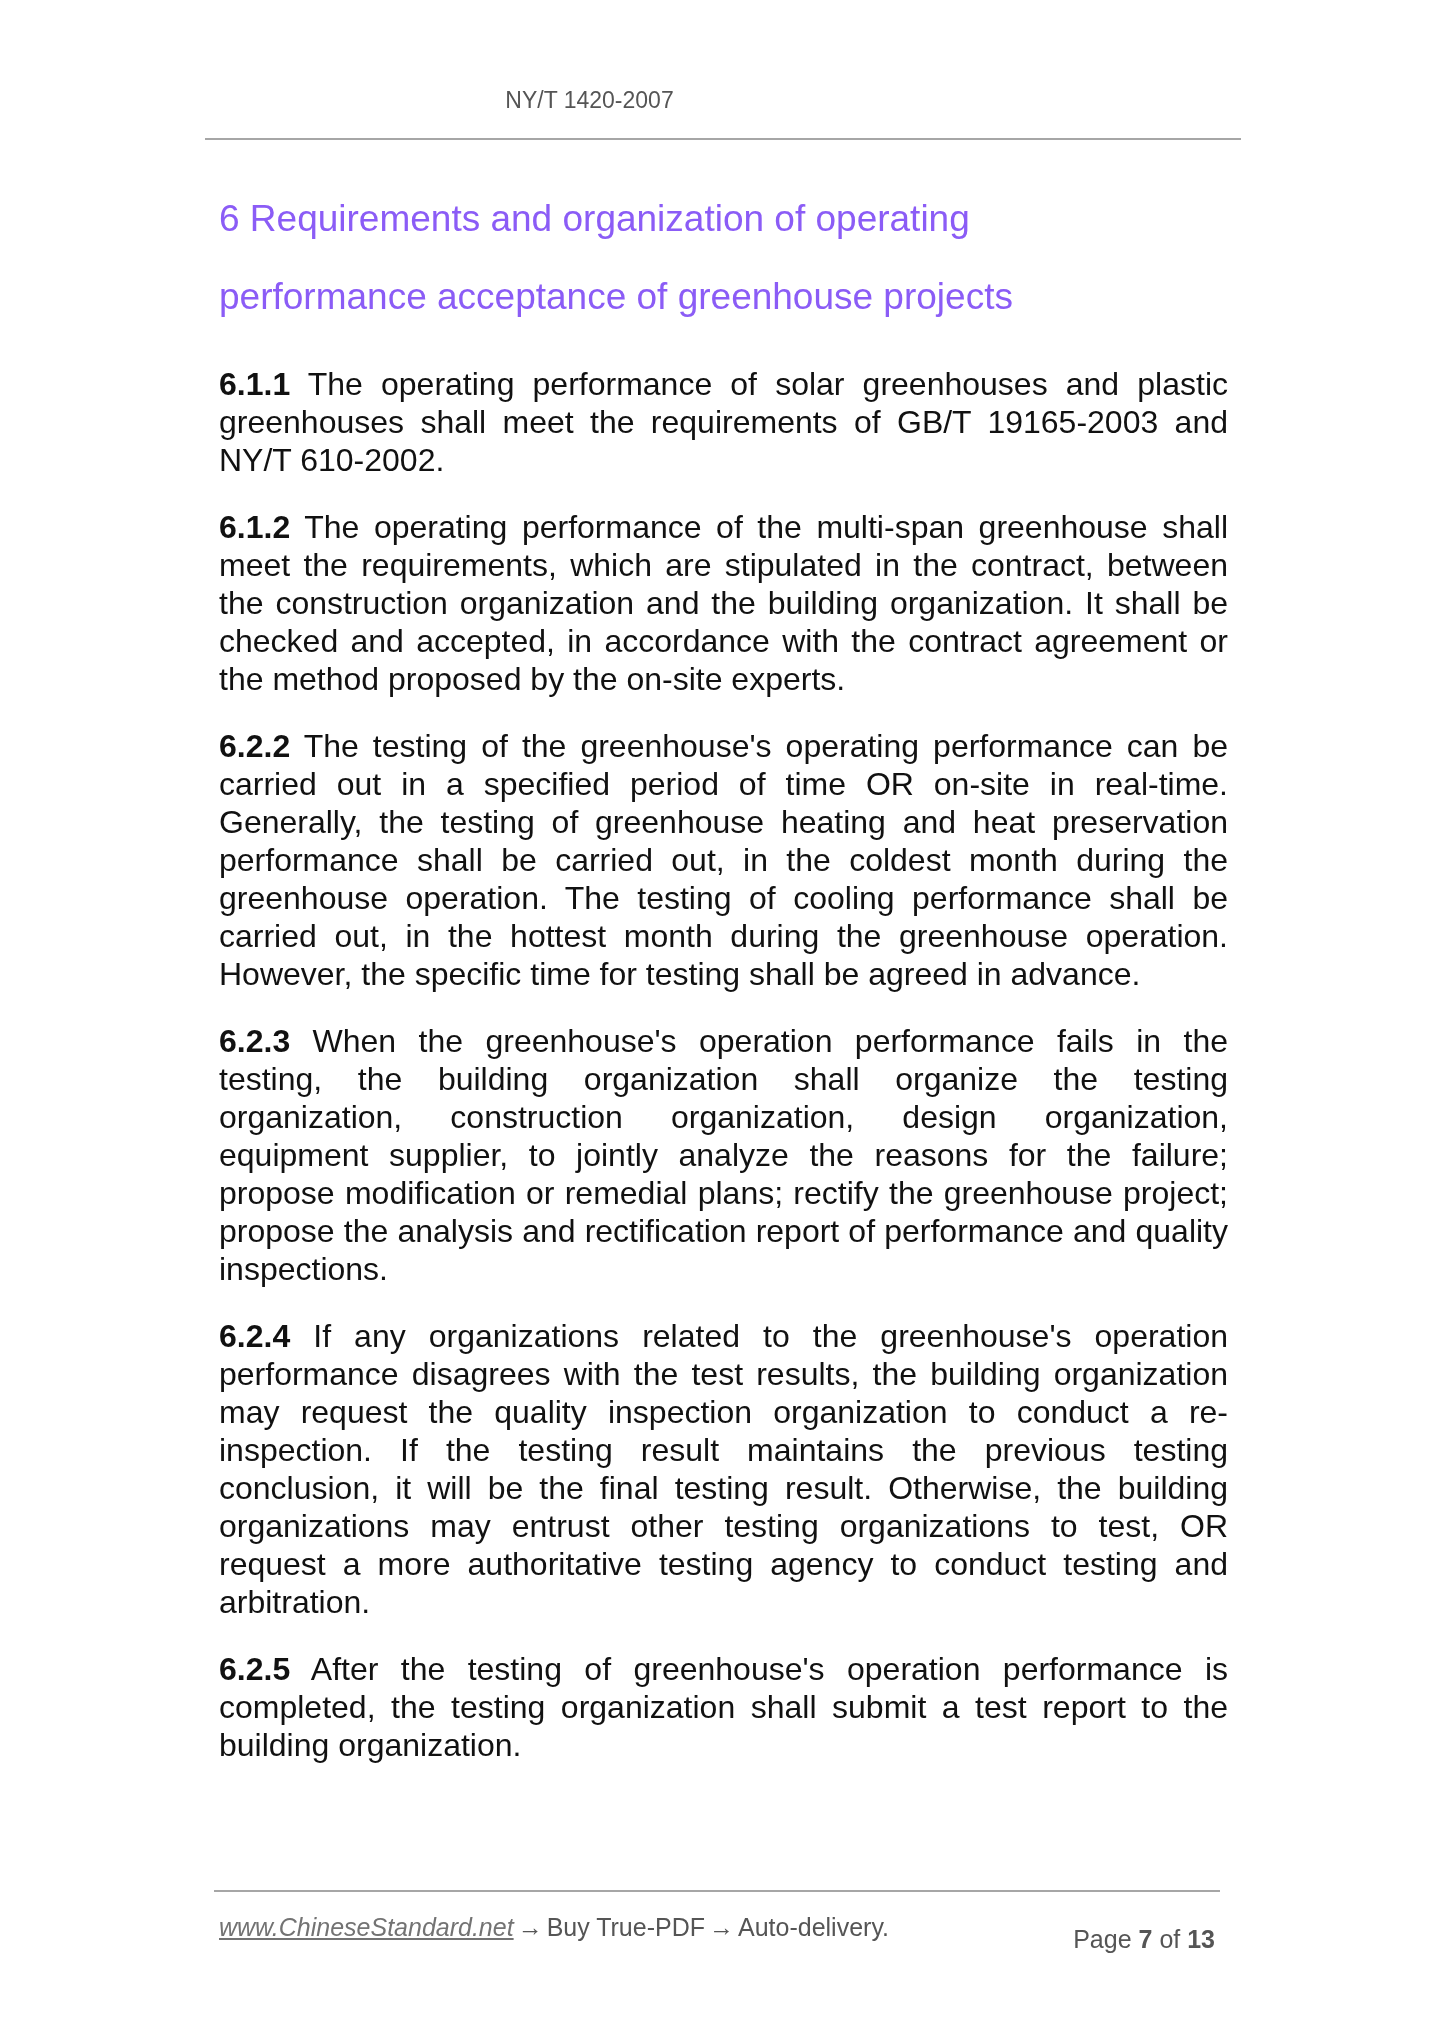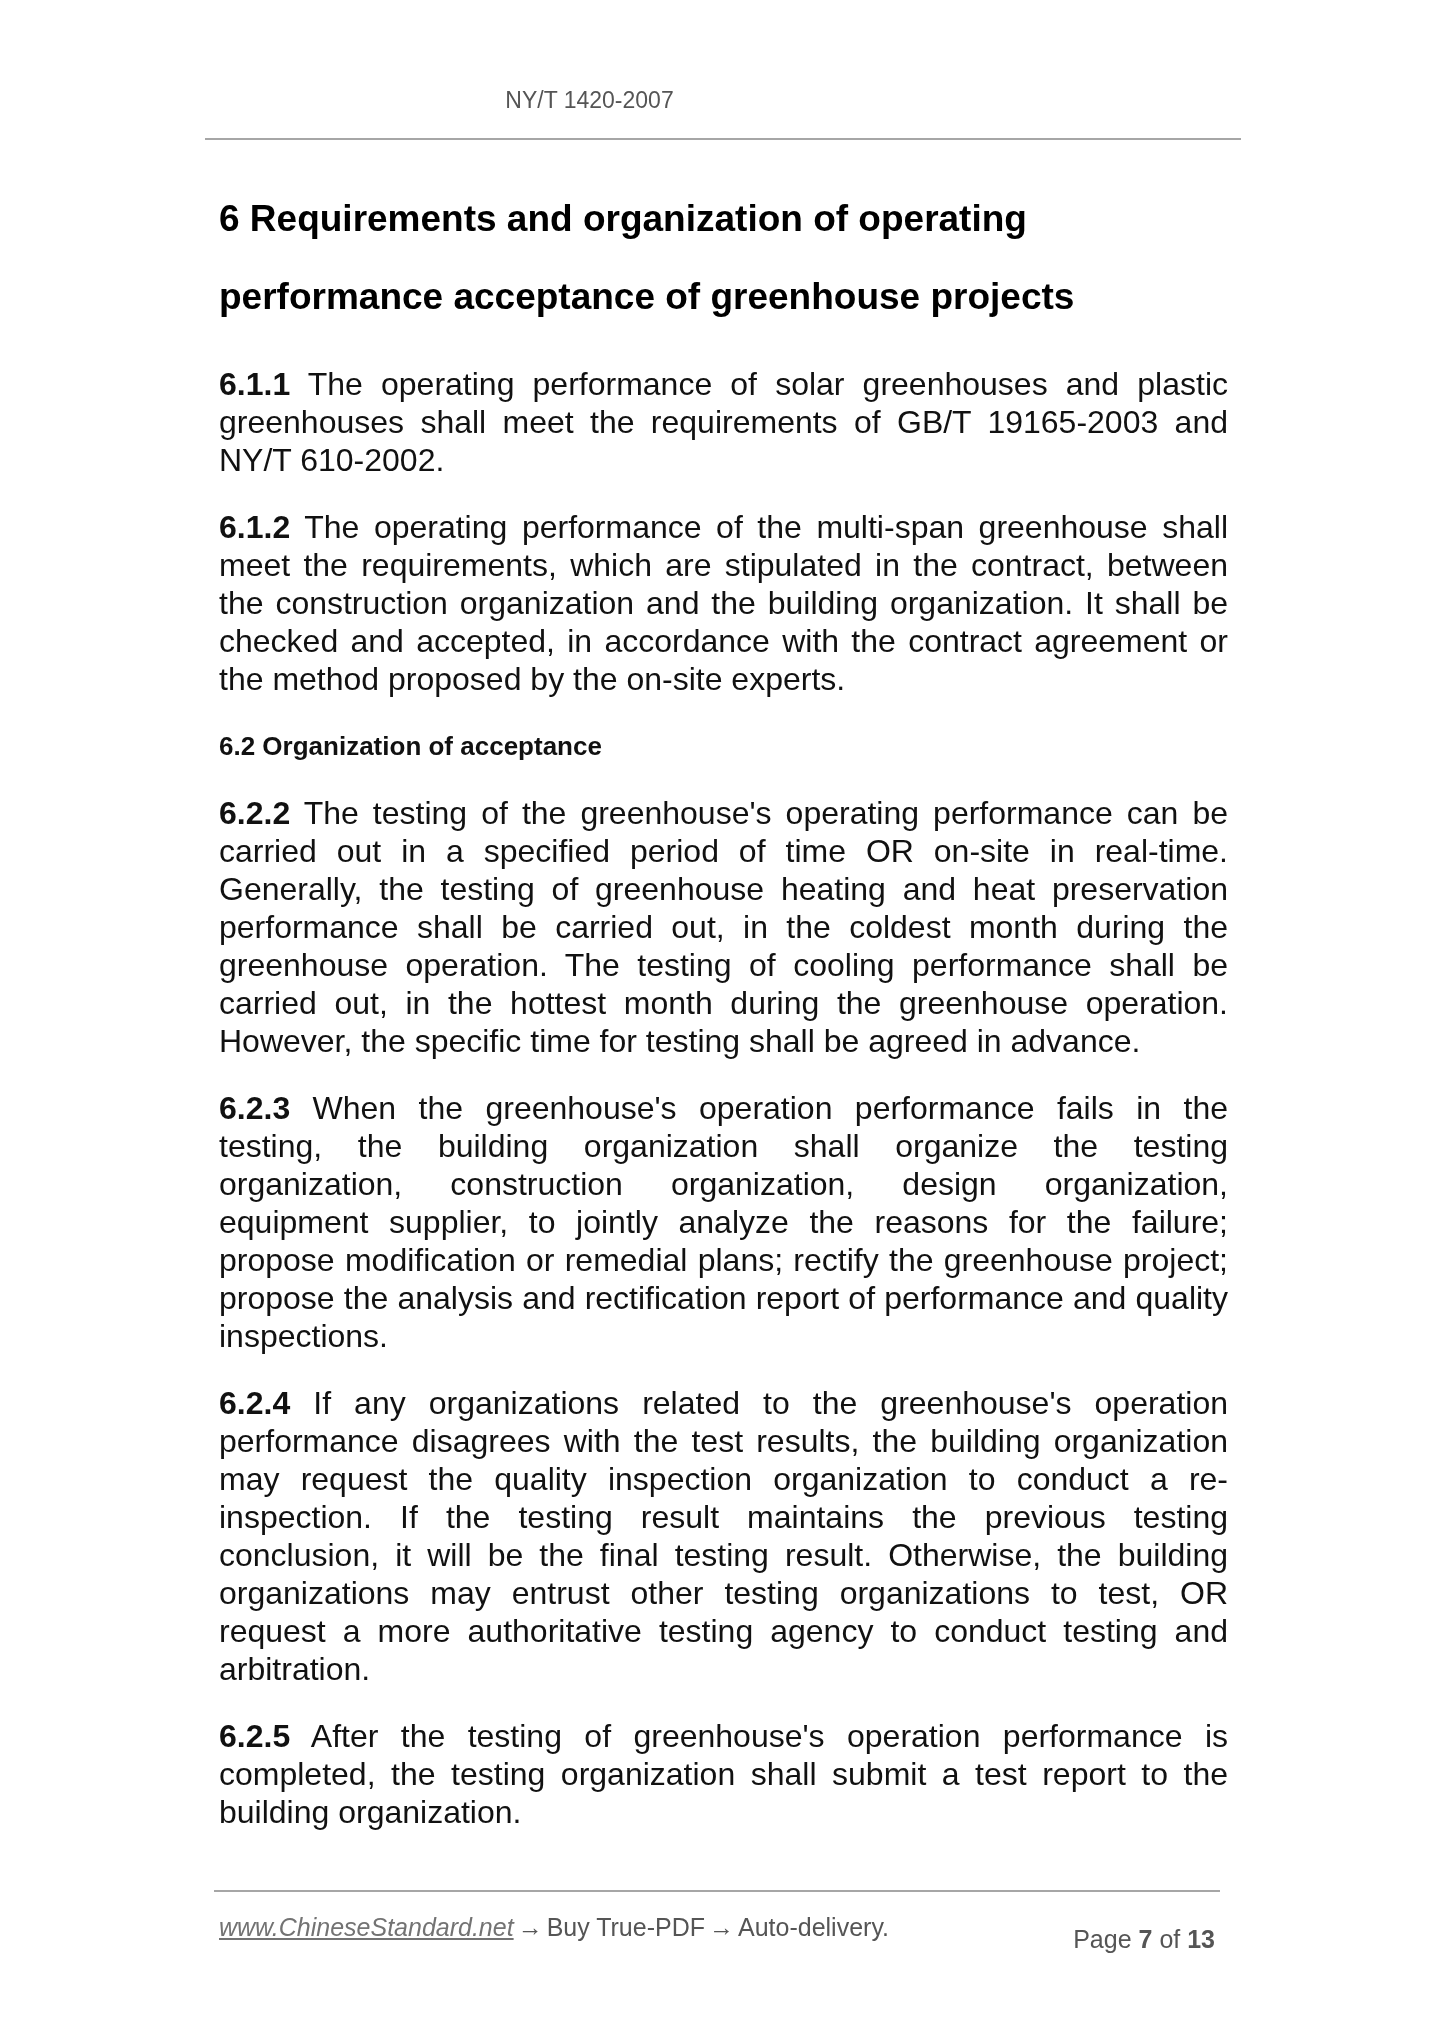--- a/index.html
+++ b/index.html
@@ -35,23 +35,23 @@
     }
     .content {
       position: absolute;
       left: 219px;
       top: 180px;
       width: 1009px;
     }
     .chapter-title {
       margin: 0;
       font-size: 37px;
-      font-weight: bold;
+      font-weight: normal;
       line-height: 78px;
-      color: #000000;
+      color: #8b5cf6;
     }
     .section-title {
       margin: 0;
       font-size: 26px;
       font-weight: bold;
       line-height: 38px;
       color: #111111;
     }
     .sec-61 { margin-top: 18px; }
     .sec-62 { margin-top: 29px; }
@@ -119,21 +119,20 @@
   <h1 class="chapter-title">
     <span>6 Requirements and organization of operating</span><br>
     <span>performance acceptance of greenhouse projects</span>
   </h1>
 
 
   <p class="para"><span class="clause-num">6.1.1</span><span> The operating performance of solar greenhouses and plastic greenhouses shall meet the requirements of GB/T 19165-2003 and NY/T 610-2002.</span></p>
 
   <p class="para"><span class="clause-num">6.1.2</span><span> The operating performance of the multi-span greenhouse shall meet the requirements, which are stipulated in the contract, between the construction organization and the building organization. It shall be checked and accepted, in accordance with the contract agreement or the method proposed by the on-site experts.</span></p>
 
-  <h2 class="section-title sec-62">6.2 Organization of acceptance</h2>
 
 
   <p class="para"><span class="clause-num">6.2.2</span><span> The testing of the greenhouse's operating performance can be carried out in a specified period of time OR on-site in real-time. Generally, the testing of greenhouse heating and heat preservation performance shall be carried out, in the coldest month during the greenhouse operation. The testing of cooling performance shall be carried out, in the hottest month during the greenhouse operation. However, the specific time for testing shall be agreed in advance.</span></p>
 
   <p class="para"><span class="clause-num">6.2.3</span><span> When the greenhouse's operation performance fails in the testing, the building organization shall organize the testing organization, construction organization, design organization, equipment supplier, to jointly analyze the reasons for the failure; propose modification or remedial plans; rectify the greenhouse project; propose the analysis and rectification report of performance and quality inspections.</span></p>
 
   <p class="para"><span class="clause-num">6.2.4</span><span> If any organizations related to the greenhouse's operation performance disagrees with the test results, the building organization may request the quality inspection organization to conduct a re-inspection. If the testing result maintains the previous testing conclusion, it will be the final testing result. Otherwise, the building organizations may entrust other testing organizations to test, OR request a more authoritative testing agency to conduct testing and arbitration.</span></p>
 
   <p class="para"><span class="clause-num">6.2.5</span><span> After the testing of greenhouse's operation performance is completed, the testing organization shall submit a test report to the building organization.</span></p>
 </div>

